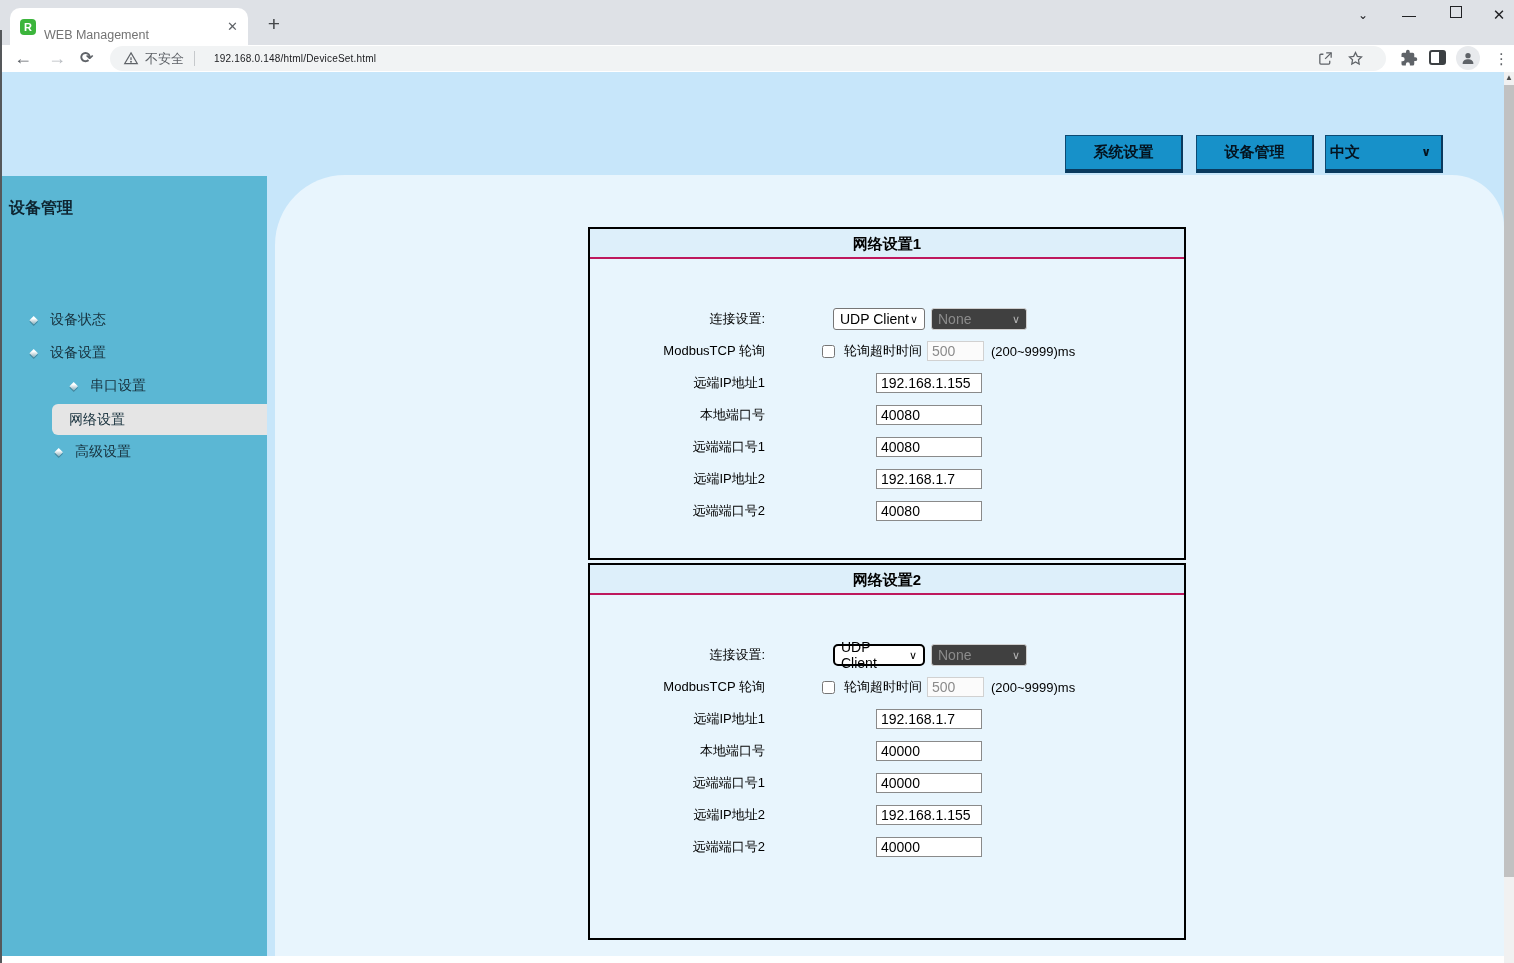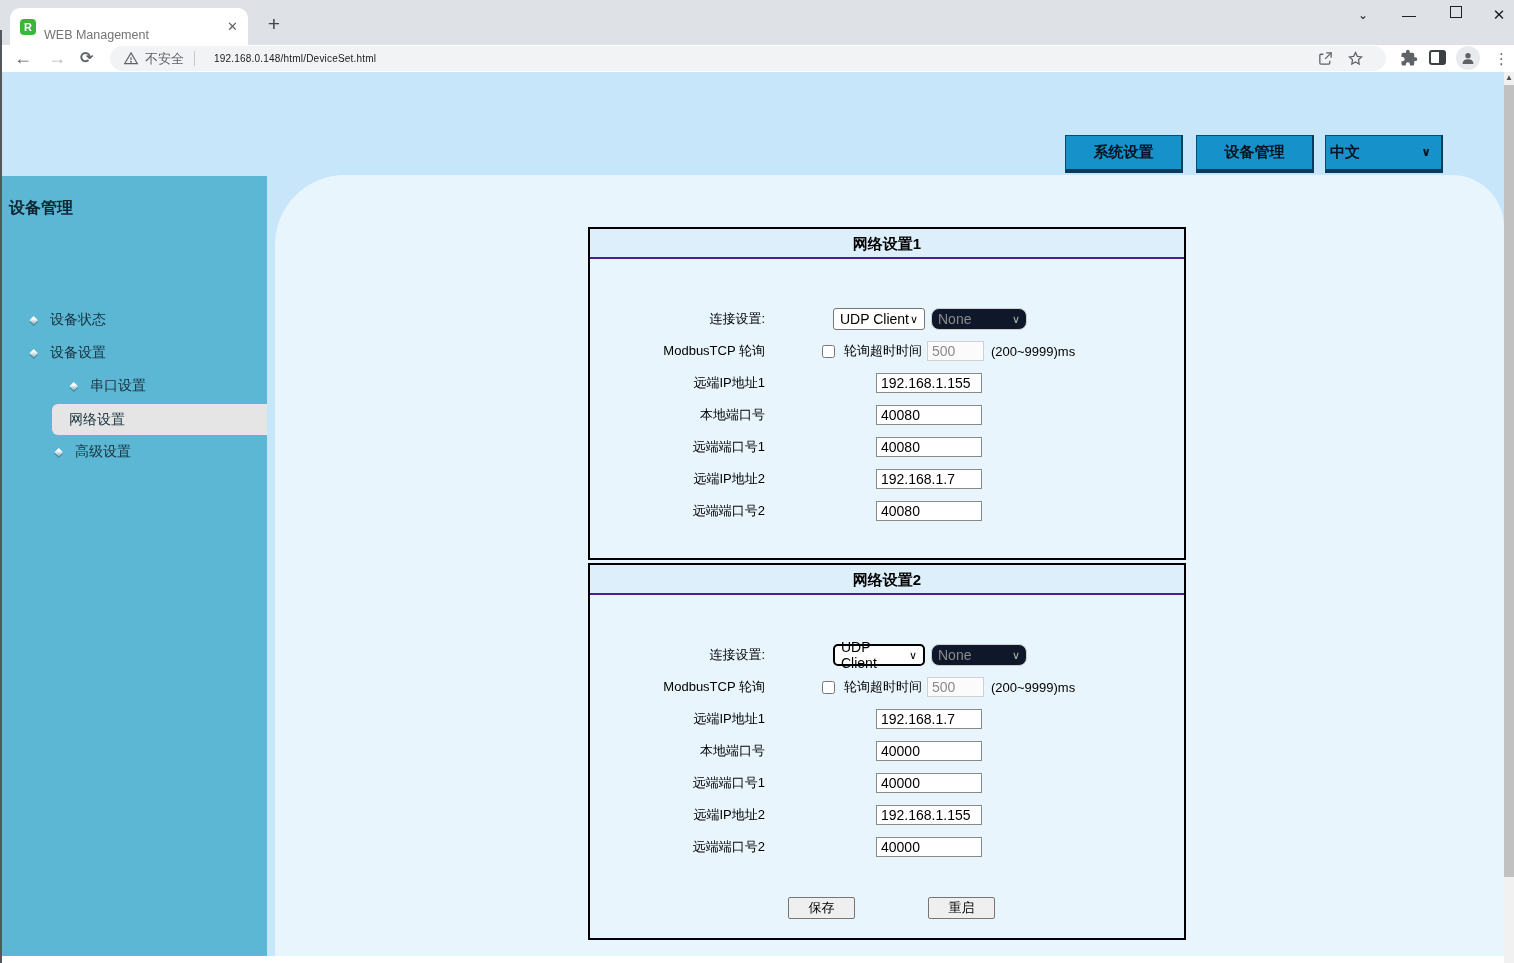--- a/index.html
+++ b/index.html
@@ -59,28 +59,28 @@
   #si-1 { left:30px; top:168px; }
   #si-2 { left:70px; top:201px; }
   #si-3 { left:52px; top:228px; width:215px; height:31px; background:#e5e5e5; border-radius:6px 0 0 6px; line-height:31px; padding-left:17px; }
   #si-4 { left:55px; top:267px; }
 
   
   #forms { position:absolute; left:588px; top:155px; width:598px; }
   .formbox { border:2px solid #000; background:transparent; }
   #form1 { height:333px; }
   #form2 { height:377px; margin-top:3px; }
-  .form-title { height:30px; border-bottom:2px solid #4c1d95; background:#ddeffa; text-align:center; font-size:15px; font-weight:bold; line-height:29px; color:#000; }
+  .form-title { height:30px; border-bottom:2px solid #be185d; background:#ddeffa; text-align:center; font-size:15px; font-weight:bold; line-height:29px; color:#000; }
   .frow { height:32px; display:flex; align-items:center; font-size:13px; color:#000; }
   .frow.first { margin-top:44px; }
   .flabel { width:175px; text-align:right; }
   .sel { height:22px; background:#fff; border:1px solid #767676; border-radius:3px; font-size:14px; color:#000; display:flex; align-items:center; padding:0 6px 0 6px; position:relative; cursor:pointer; }
   .sel .chev { margin-left:auto; font-size:11px; color:#000; }
   .sel.primary { width:92px; margin-left:68px; }
-  .sel.secondary { width:96px; margin-left:6px; background:#0f172a; border-color:#cfcfcf; color:#8b8b8b;border-radius:8px; }
+  .sel.secondary { width:96px; margin-left:6px; background:#404040; border-color:#cfcfcf; color:#8b8b8b; }
   .sel.secondary .chev { color:#b4b4b4; }
   .sel.focused { border:2px solid #000; border-radius:5px; }
   .cbx { width:13px; height:13px; margin-left:57px; accent-color:#fff; cursor:pointer; }
   .tlabel { margin-left:9px; }
   .tinput { width:57px; height:20px; margin-left:5px; border:1px solid #d1d1d1; background:#fbfbfb; color:#8b8b8b; font-size:14px; padding-left:4px; font-family:"Liberation Sans",sans-serif; }
   .thint { margin-left:7px; }
   .vinput { width:106px; height:20px; margin-left:111px; border:1px solid #8a8a8a; background:#fff; color:#000; font-size:14px; padding-left:4px; font-family:"Liberation Sans",sans-serif; }
   #btn-row { margin-top:34px; display:flex; }
   .formbtn { width:67px; height:22px; background:#efefef; border:1px solid #767676; border-radius:2px; font-size:13px; color:#000; margin-left:0; cursor:pointer; font-family:"Liberation Sans",sans-serif; }
   #save-btn { margin-left:198px; }
@@ -247,24 +247,20 @@
             <input class="vinput" value="40000" style="">
           </div>
         <div class="frow">
             <span class="flabel">远端IP地址2</span>
             <input class="vinput" value="192.168.1.155" style="">
           </div>
         <div class="frow">
             <span class="flabel">远端端口号2</span>
             <input class="vinput" value="40000" style="">
           </div>
-        <div id="btn-row">
-          <button class="formbtn" id="save-btn">保存</button>
-          <button class="formbtn" id="restart-btn">重启</button>
-        </div>
       </div>
     </div>
 
     <div id="bottom-strip"></div>
   </div>
 
   <div id="window-edge"></div>
 
   <div id="scrollbar">
     <div id="sb-up">▲</div>

